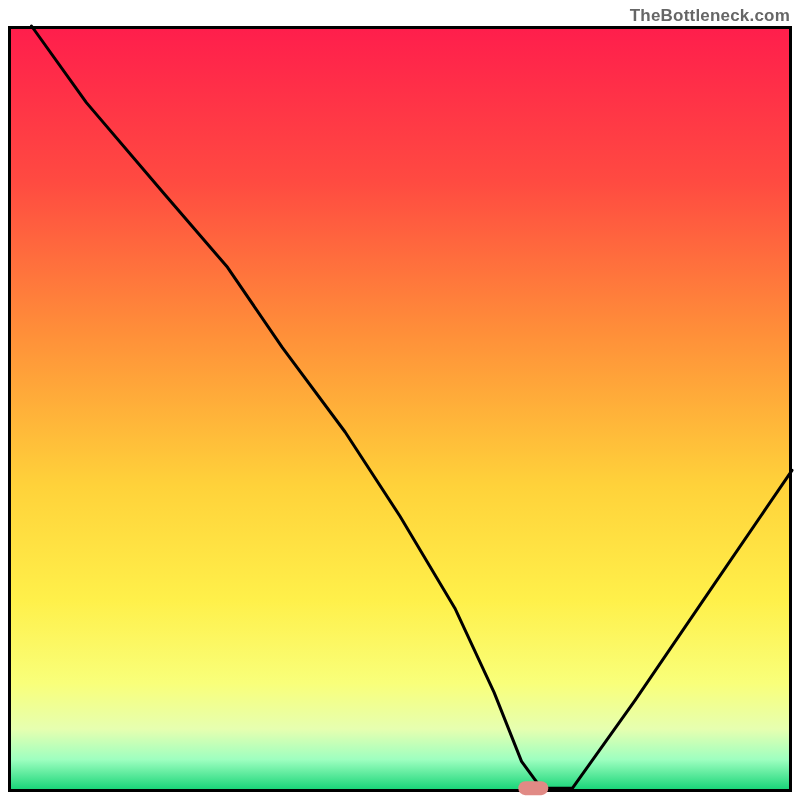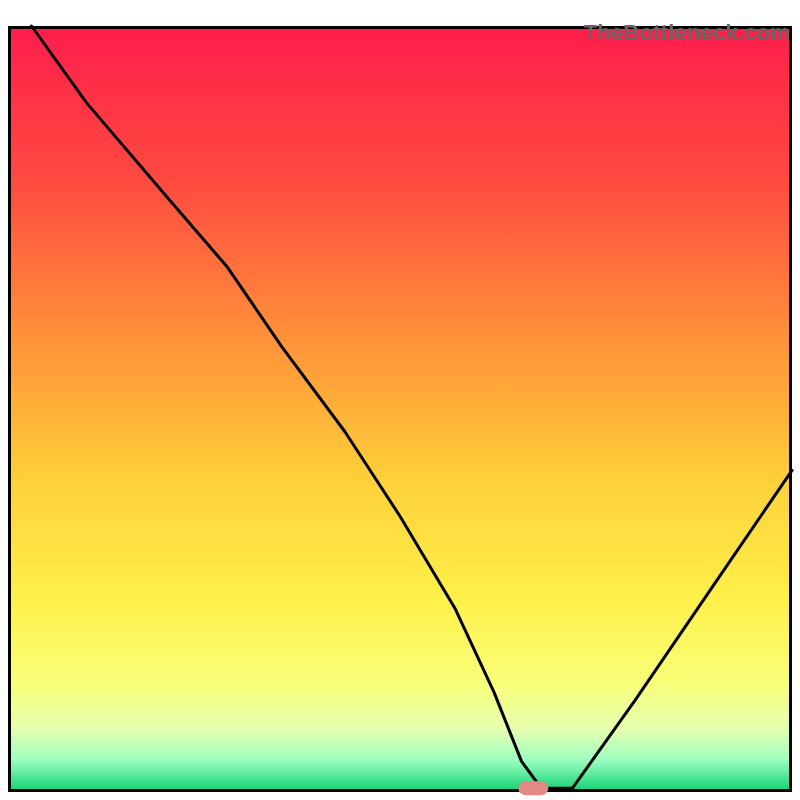--- a/index.html
+++ b/index.html
@@ -14,23 +14,23 @@
   .chart-wrap {
     position: relative;
     width: 800px;
     height: 800px;
   }
   svg {
     display: block;
   }
   .watermark {
     position: absolute;
-    top: 20px;
+    top: 6px;
     right: 10px;
-    font-size: 22px;
+    font-size: 17px;
     font-weight: 600;
     color: #666666;
     letter-spacing: 0.2px;
     user-select: none;
   }
 </style>
 </head>
 <body>
 
 <div class="chart-wrap">

